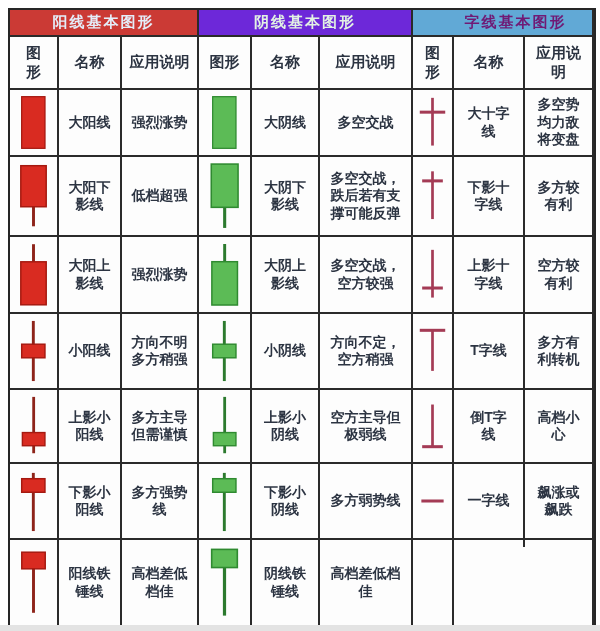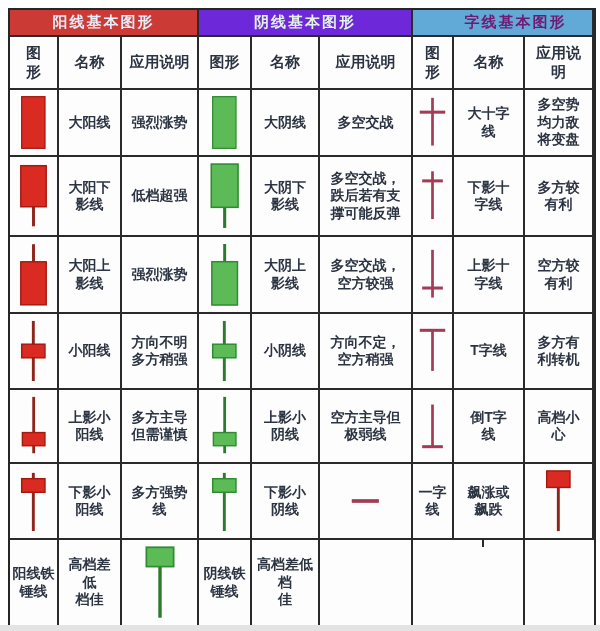--- a/index.html
+++ b/index.html
@@ -181,20 +181,21 @@
     <div class="cell name-cell">下影小
 阳线</div>
     <div class="cell note-cell">多方强势
 线</div>
     <div class="cell icon-cell"><svg viewBox="0 0 44 66" xmlns="http://www.w3.org/2000/svg">
         <line x1="22" y1="4" x2="22" y2="64" stroke="#2c7a2e" stroke-width="3"></line>
         <rect x="10" y="10" width="24" height="14" fill="#5cbb56" stroke="#2f8a30" stroke-width="1.5"></rect>
       </svg></div>
     <div class="cell name-cell">下影小
 阴线</div>
+    <div class="cell note-cell">多方弱势线</div>
     <div class="cell icon-cell"><svg viewBox="0 0 44 66" xmlns="http://www.w3.org/2000/svg">
         <line x1="8" y1="33" x2="36" y2="33" stroke="#a43b55" stroke-width="3.8"></line>
       </svg></div>
     <div class="cell name-cell">一字线</div>
     <div class="cell note-cell">飙涨或
 飙跌</div>
     <div class="cell icon-cell"><svg viewBox="0 0 44 66" xmlns="http://www.w3.org/2000/svg">
         <line x1="22" y1="12" x2="22" y2="64" stroke="#8e241a" stroke-width="3"></line>
         <rect x="10" y="2" width="24" height="17" fill="#d92b21" stroke="#a51910" stroke-width="1.5"></rect>
       </svg></div>

